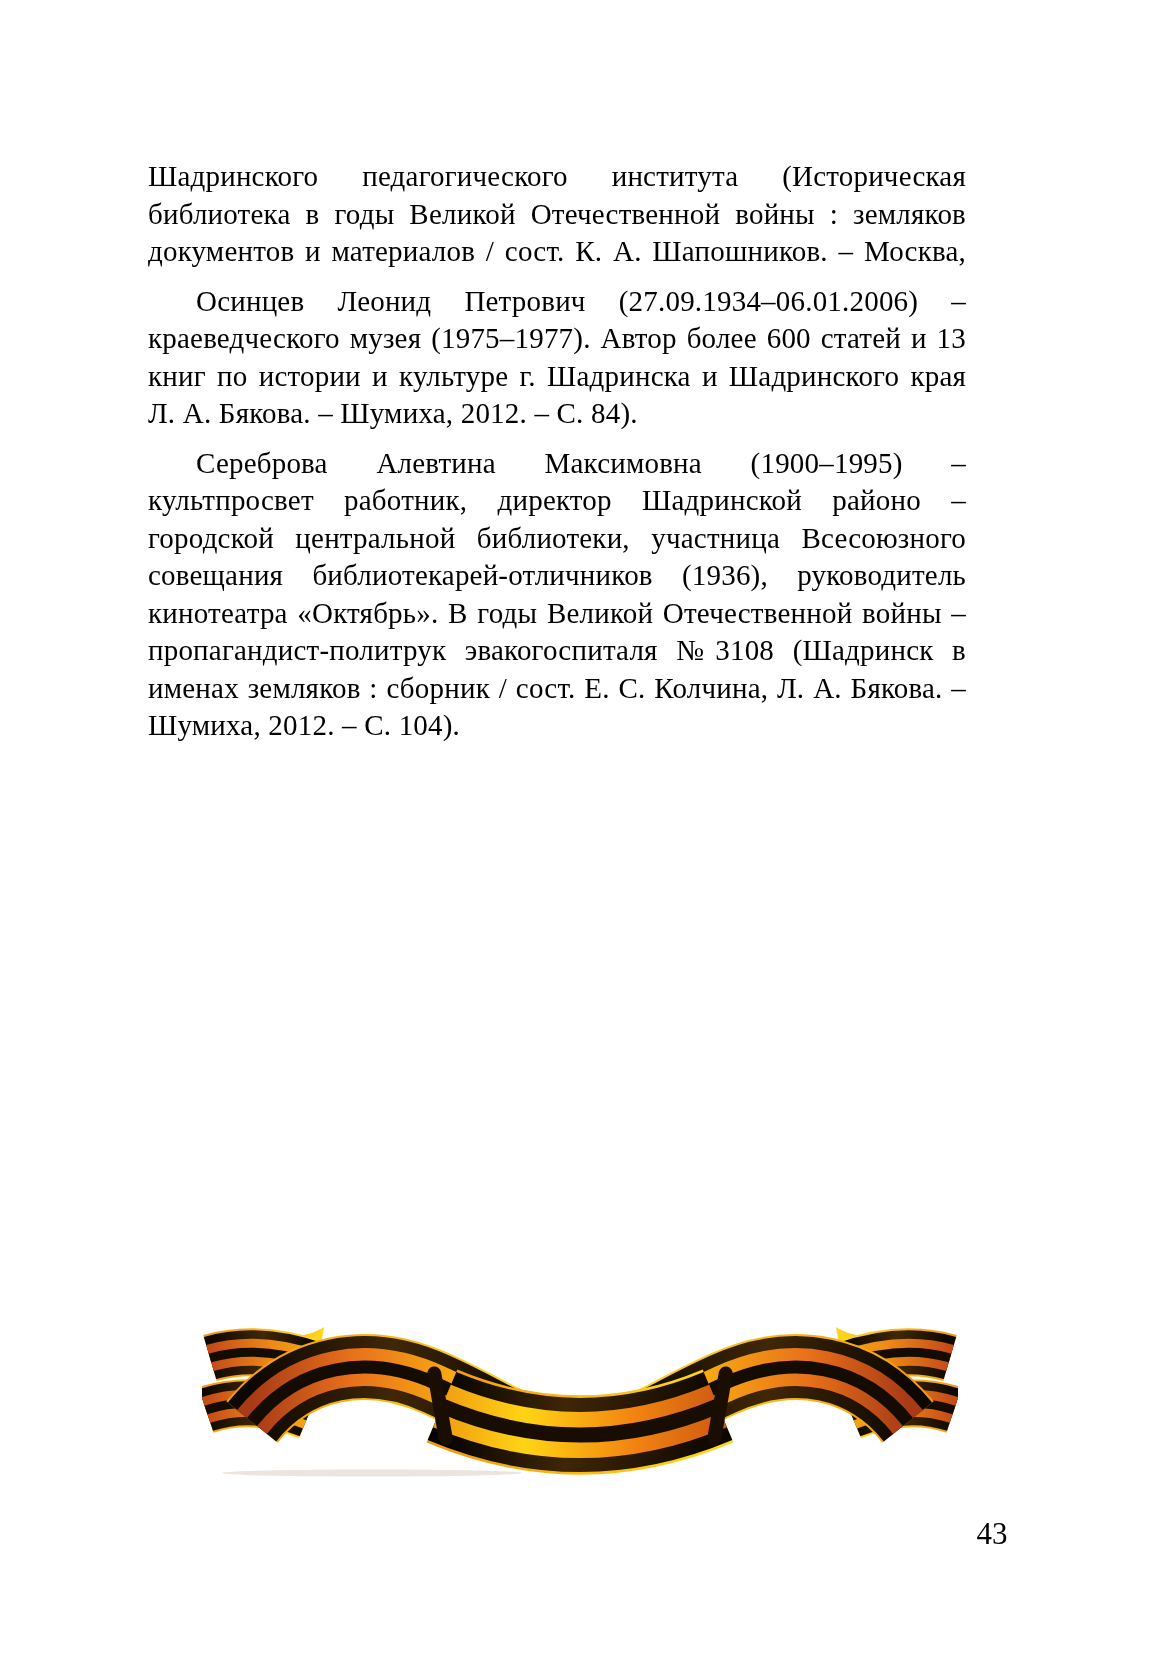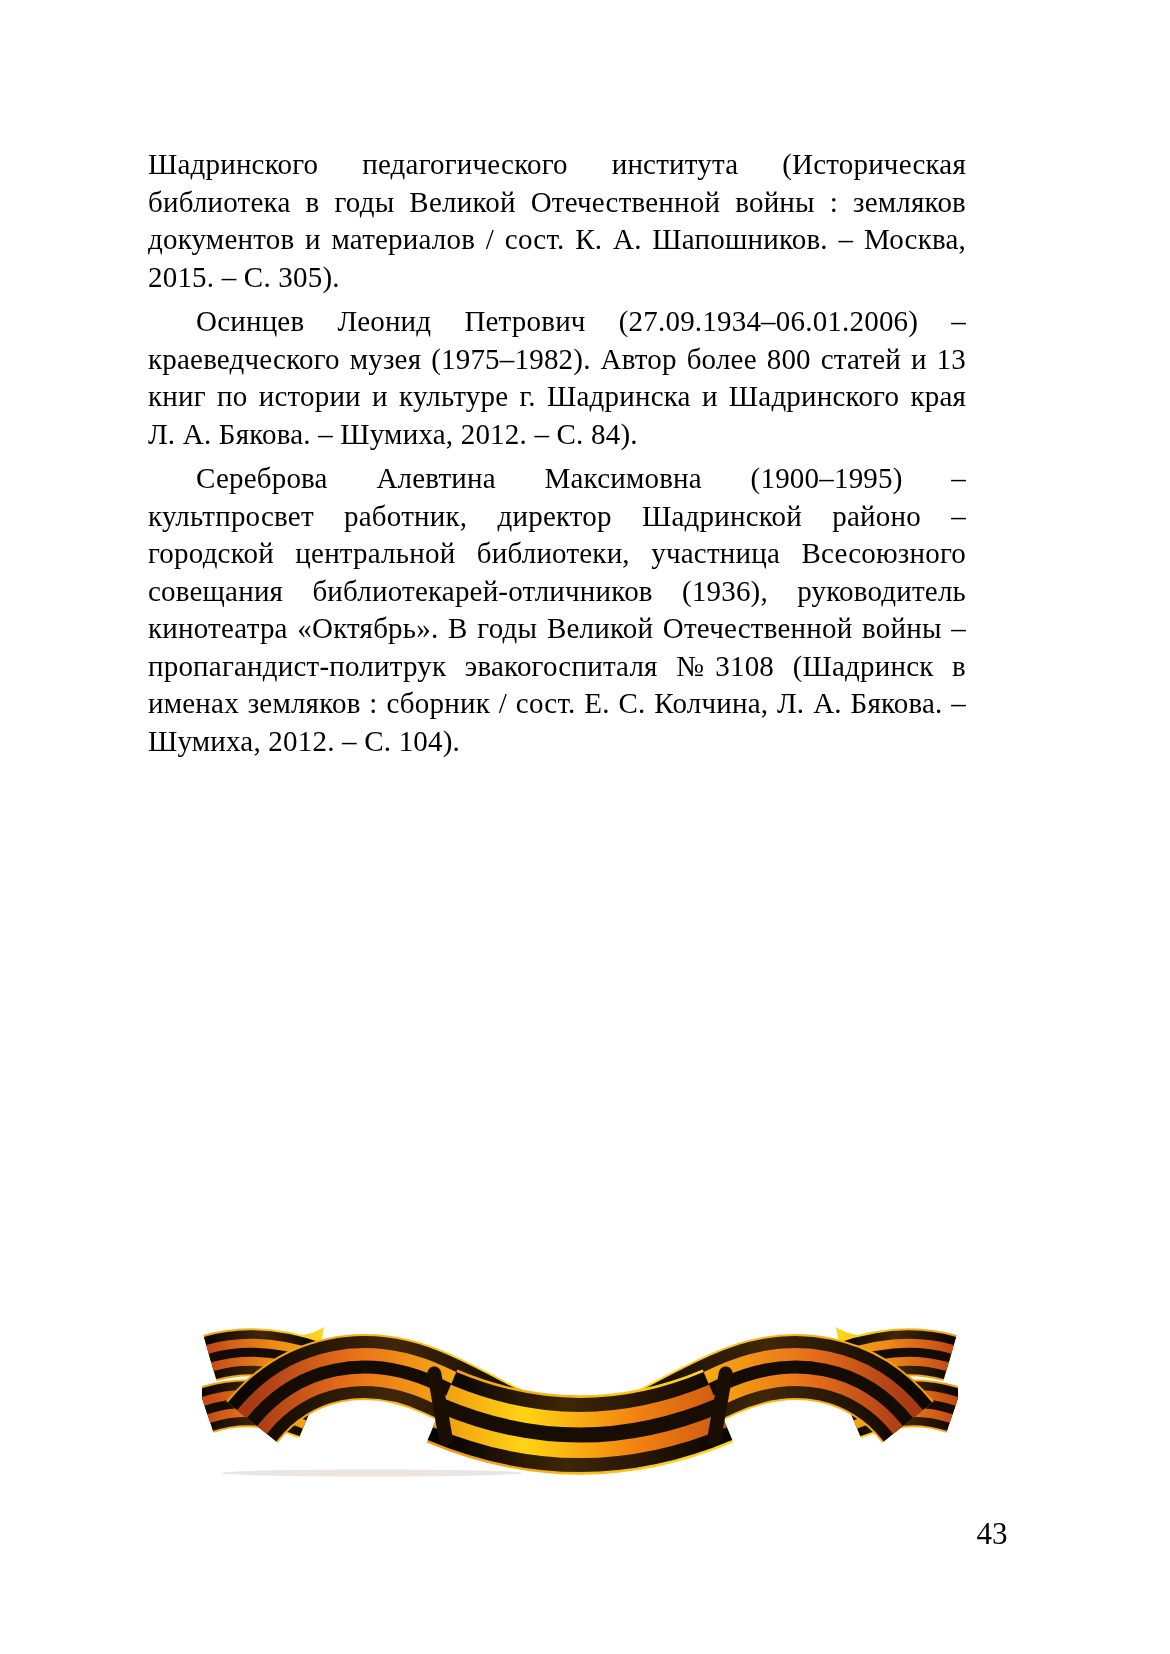--- a/index.html
+++ b/index.html
@@ -14,21 +14,21 @@
     background: #ffffff;
     overflow: hidden;
   }
   .text-block {
     position: absolute;
     left: 148px; top: 146px; width: 818px;
     font-size: 29px;
     line-height: 37.5px;
     letter-spacing: 0.2px;
   }
-  .paragraph { margin: 0 0 7px 0; }
+  .paragraph { margin: 12px 0 7px 0; }
   .line {
     text-align: justify;
     text-align-last: justify;
     white-space: normal;
   }
   .line.last { text-align-last: left; }
   .line.first-indent { text-indent: 48px; }
   .page-number {
     position: absolute;
     left: 952px; top: 1506px; width: 80px;
@@ -48,26 +48,25 @@
 <body>
 
 <div class="page">
 
   <div class="text-block">
 
     <p class="paragraph">
       <span class="line" style="display:block">Шадринского педагогического института (Историческая</span>
       <span class="line" style="display:block">библиотека в годы Великой Отечественной войны : земляков</span>
       <span class="line" style="display:block">документов и материалов / сост. К. А. Шапошников. – Москва,</span>
-      <span class="line last" style="display:block">2015. – С. 305).</span>
     </p>
 
     <p class="paragraph">
       <span class="line first-indent" style="display:block">Осинцев Леонид Петрович (27.09.1934–06.01.2006) –</span>
-      <span class="line" style="display:block">краеведческого музея (1975–1982). Автор более 800 статей и 13</span>
+      <span class="line" style="display:block">краеведческого музея (1975–1977). Автор более 600 статей и 13</span>
       <span class="line" style="display:block">книг по истории и культуре г. Шадринска и Шадринского края</span>
       <span class="line last" style="display:block">Л. А. Бякова. – Шумиха, 2012. – С. 84).</span>
     </p>
 
     <p class="paragraph">
       <span class="line first-indent" style="display:block">Сереброва Алевтина Максимовна (1900–1995) –</span>
       <span class="line" style="display:block">культпросвет работник, директор Шадринской районо –</span>
       <span class="line" style="display:block">городской центральной библиотеки, участница Всесоюзного</span>
       <span class="line" style="display:block">совещания библиотекарей-отличников (1936), руководитель</span>
       <span class="line" style="display:block">кинотеатра «Октябрь». В годы Великой Отечественной войны –</span>

